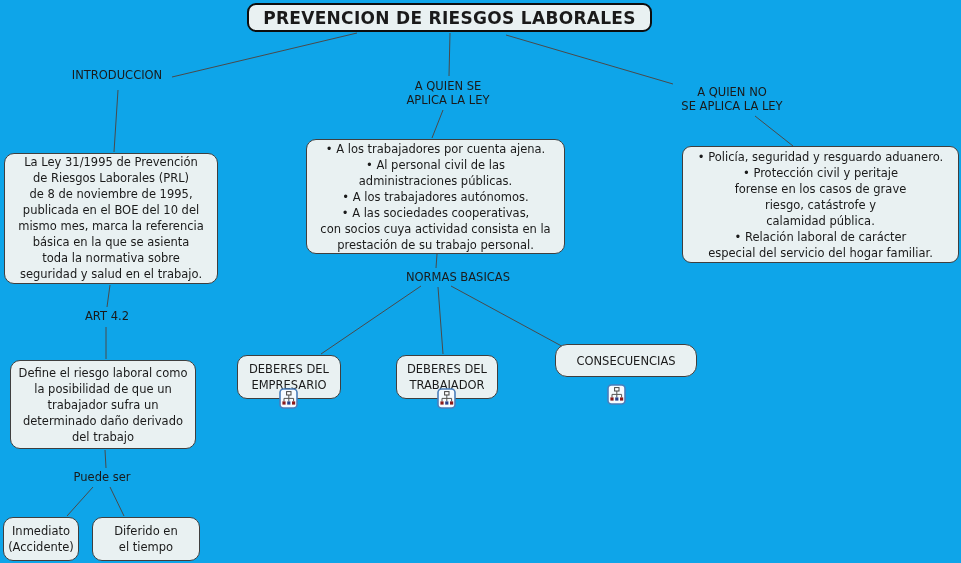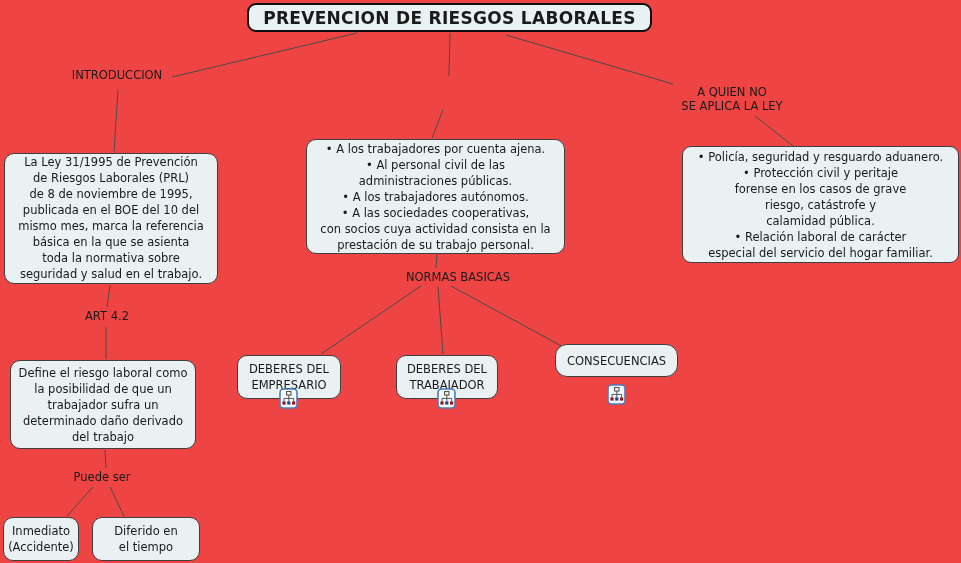--- a/index.html
+++ b/index.html
@@ -1,17 +1,17 @@
 <!DOCTYPE html>
 <html><head>
 <meta charset="utf-8">
 <style>
   html,body { margin:0; padding:0; background:#ffffff; }
   .canvas {
-    position:relative; width:961px; height:563px; background:#ef4444;
+    position:relative; width:961px; height:563px; background:#0ea5e9;
     font-family:"DejaVu Sans","Liberation Sans",sans-serif; color:#1a1a1a;
     overflow:hidden;
   }
   svg.wires { position:absolute; left:0; top:0; width:961px; height:563px; }
   svg.wires line { stroke:#4a4a4a; stroke-width:1; }
 
   .concept {
     position:absolute; background:#e9f1f2; border:1px solid #3f3f3f;
     border-radius:10px; box-sizing:border-box;
     display:flex; align-items:center; justify-content:center;
@@ -35,21 +35,21 @@
   .lbl-art          { left:74px;  top:309px; width:66px; }
   .box-riesgo       { left:10px;  top:360px; width:186px; height:89px; }
   .lbl-puede-ser    { left:70px;  top:470px; width:64px; }
   .box-inmediato    { left:3px;   top:517px; width:76px;  height:44px; }
   .box-diferido     { left:92px;  top:517px; width:108px;  height:44px; }
   .lbl-a-quien-se   { left:392px; top:79px;  width:112px; }
   .box-aplica       { left:306px; top:139px; width:259px; height:115px; }
   .lbl-normas       { left:376px; top:270px; width:118px;margin-left:23px; }
   .box-deberes-emp  { left:237px; top:355px; width:104px; height:44px; }
   .box-deberes-trab { left:396px; top:355px; width:102px; height:44px; }
-  .box-consecuencias{ left:555px; top:344px; width:123px; height:33px; border-radius:12px; }
+  .box-consecuencias{ left:555px; top:344px; width:142px; height:33px; border-radius:12px; }
   .lbl-a-quien-no   { left:668px; top:85px;  width:128px; }
   .box-no-aplica    { left:682px; top:146px; width:277px; height:117px; border-radius:9px; }
 
   .submap-icon { position:absolute; width:19px; height:21px; z-index:5; cursor:pointer; }
   .icon-emp  { left:279px; top:388px; }
   .icon-trab { left:437px; top:388px; }
   .icon-cons { left:607px; top:384px; }
 </style>
 </head>
 <body>
@@ -106,20 +106,22 @@
   <div class="concept box-inmediato">
     <span>Inmediato
 (Accidente)</span>
   </div>
 
   <div class="concept box-diferido">
     <span>Diferido en
 el tiempo</span>
   </div>
 
+  <div class="link-label lbl-a-quien-se">A QUIEN SE
+APLICA LA LEY</div>
 
   <div class="concept box-aplica">
     <span>• A los trabajadores por cuenta ajena.
 • Al personal civil de las
 administraciones públicas.
 • A los trabajadores autónomos.
 • A las sociedades cooperativas,
 con socios cuya actividad consista en la
 prestación de su trabajo personal.</span>
   </div>

